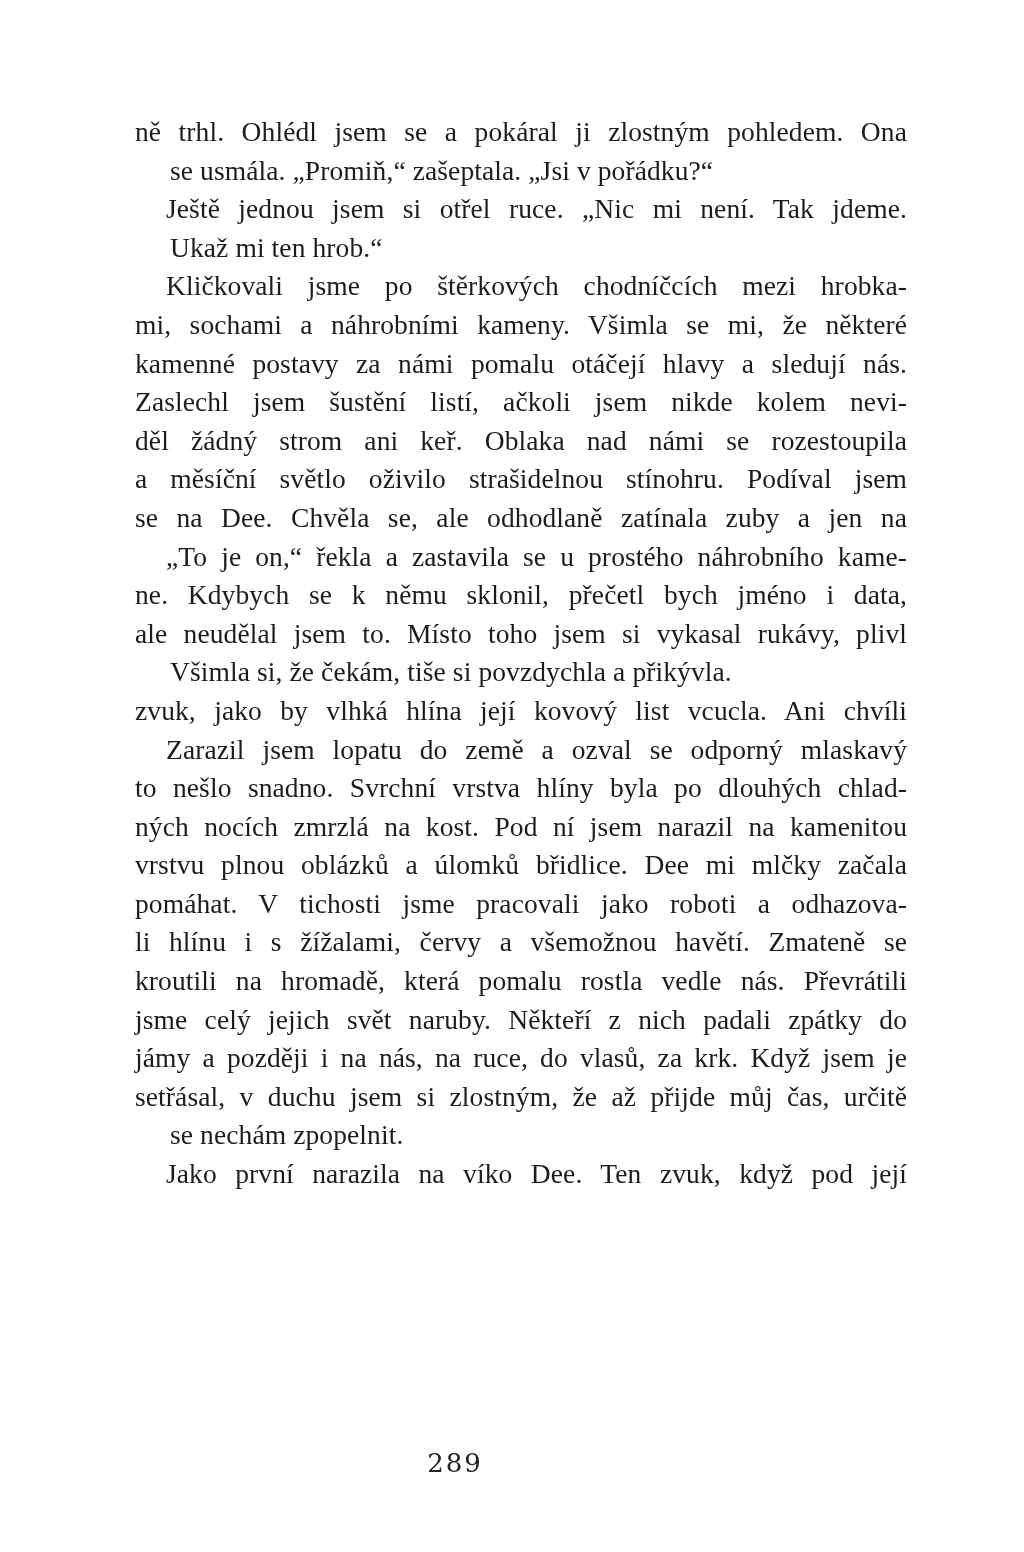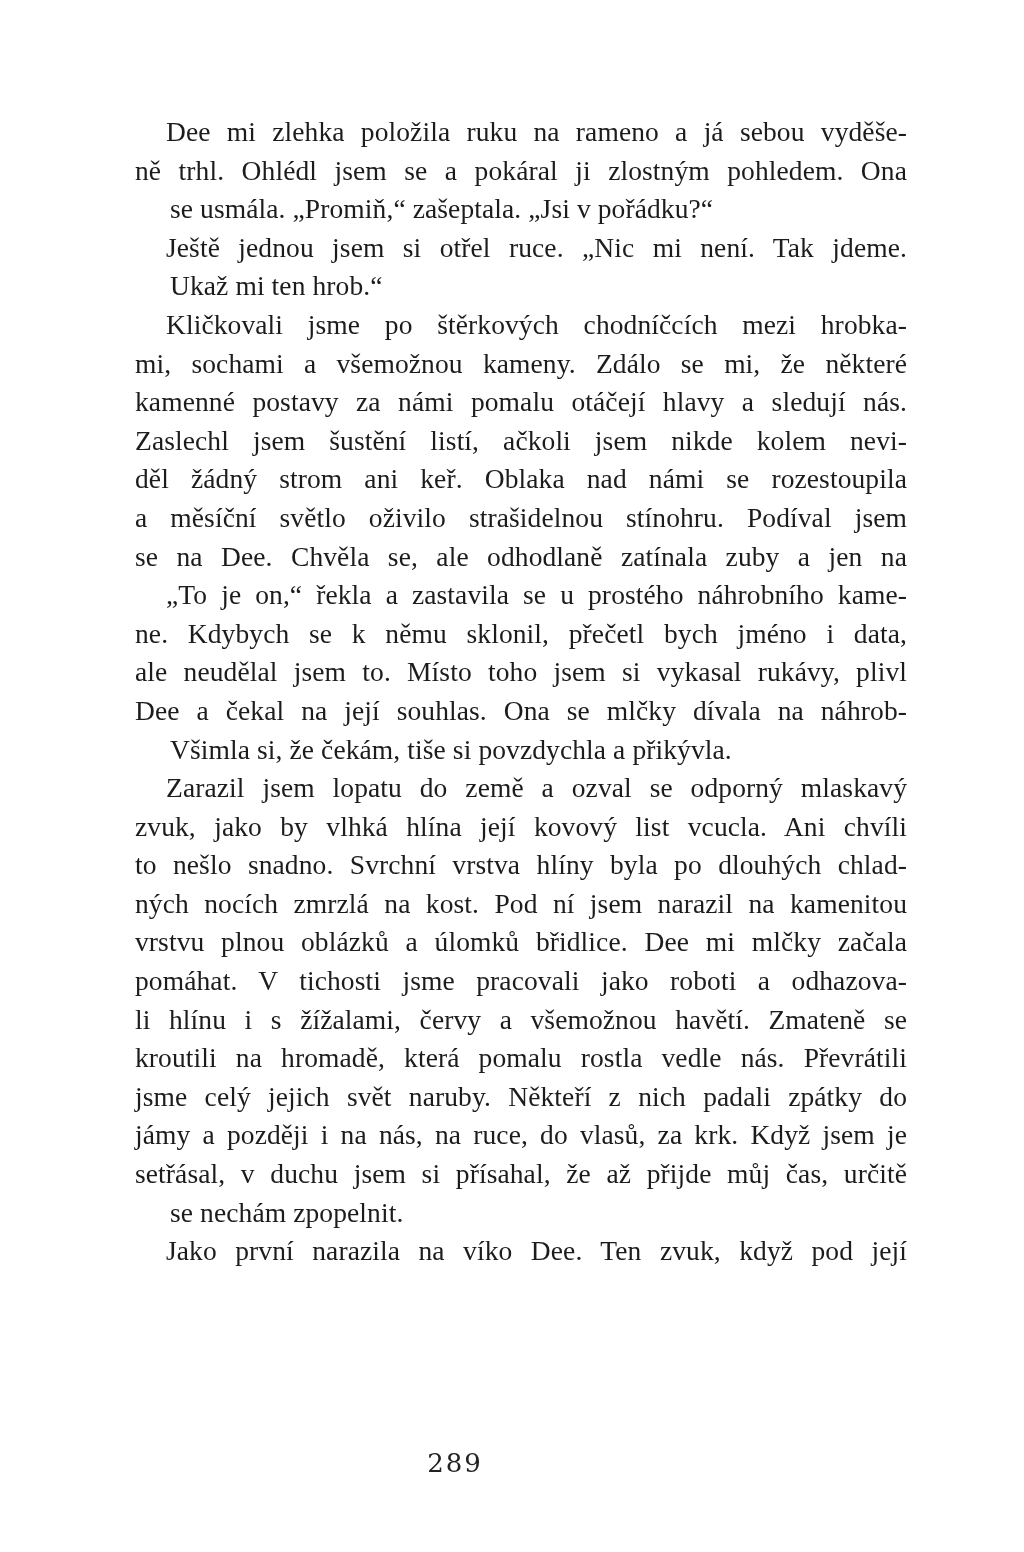--- a/index.html
+++ b/index.html
@@ -53,52 +53,50 @@
     color: #222222;
     font-family: "DejaVu Serif", serif;
   }
 </style>
 </head>
 <body>
 
 <div class="book-page">
   <div class="text-block">
 
-    <div class="line indent">Dee mi zlehka položila ruku na rameno a já sebou vyděše-</div>
     <div class="line">ně trhl. Ohlédl jsem se a pokáral ji zlostným pohledem. Ona</div>
     <div class="line para-end">se usmála. „Promiň,“ zašeptala. „Jsi v pořádku?“</div>
 
     <div class="line indent">Ještě jednou jsem si otřel ruce. „Nic mi není. Tak jdeme.</div>
     <div class="line para-end">Ukaž mi ten hrob.“</div>
 
     <div class="line indent">Kličkovali jsme po štěrkových chodníčcích mezi hrobka-</div>
-    <div class="line">mi, sochami a všemožnou kameny. Zdálo se mi, že některé</div>
+    <div class="line">mi, sochami a náhrobními kameny. Všimla se mi, že některé</div>
     <div class="line">kamenné postavy za námi pomalu otáčejí hlavy a sledují nás.</div>
     <div class="line">Zaslechl jsem šustění listí, ačkoli jsem nikde kolem nevi-</div>
     <div class="line">děl žádný strom ani keř. Oblaka nad námi se rozestoupila</div>
     <div class="line">a měsíční světlo oživilo strašidelnou stínohru. Podíval jsem</div>
     <div class="line">se na Dee. Chvěla se, ale odhodlaně zatínala zuby a jen na</div>
 
     <div class="line indent">„To je on,“ řekla a zastavila se u prostého náhrobního kame-</div>
     <div class="line">ne. Kdybych se k němu sklonil, přečetl bych jméno i data,</div>
     <div class="line">ale neudělal jsem to. Místo toho jsem si vykasal rukávy, plivl</div>
-    <div class="line">Dee a čekal na její souhlas. Ona se mlčky dívala na náhrob-</div>
     <div class="line para-end">Všimla si, že čekám, tiše si povzdychla a přikývla.</div>
 
+    <div class="line">zvuk, jako by vlhká hlína její kovový list vcucla. Ani chvíli</div>
     <div class="line indent">Zarazil jsem lopatu do země a ozval se odporný mlaskavý</div>
-    <div class="line">zvuk, jako by vlhká hlína její kovový list vcucla. Ani chvíli</div>
     <div class="line">to nešlo snadno. Svrchní vrstva hlíny byla po dlouhých chlad-</div>
     <div class="line">ných nocích zmrzlá na kost. Pod ní jsem narazil na kamenitou</div>
     <div class="line">vrstvu plnou oblázků a úlomků břidlice. Dee mi mlčky začala</div>
     <div class="line">pomáhat. V tichosti jsme pracovali jako roboti a odhazova-</div>
     <div class="line">li hlínu i s žížalami, červy a všemožnou havětí. Zmateně se</div>
     <div class="line">kroutili na hromadě, která pomalu rostla vedle nás. Převrátili</div>
     <div class="line">jsme celý jejich svět naruby. Někteří z nich padali zpátky do</div>
     <div class="line">jámy a později i na nás, na ruce, do vlasů, za krk. Když jsem je</div>
-    <div class="line">setřásal, v duchu jsem si přísahal, že až přijde můj čas, určitě</div>
+    <div class="line">setřásal, v duchu jsem si zlostným, že až přijde můj čas, určitě</div>
     <div class="line para-end">se nechám zpopelnit.</div>
 
     <div class="line indent">Jako první narazila na víko Dee. Ten zvuk, když pod její</div>
 
   </div>
 
   <div class="page-number">289</div>
 </div>
 
 </body></html>

